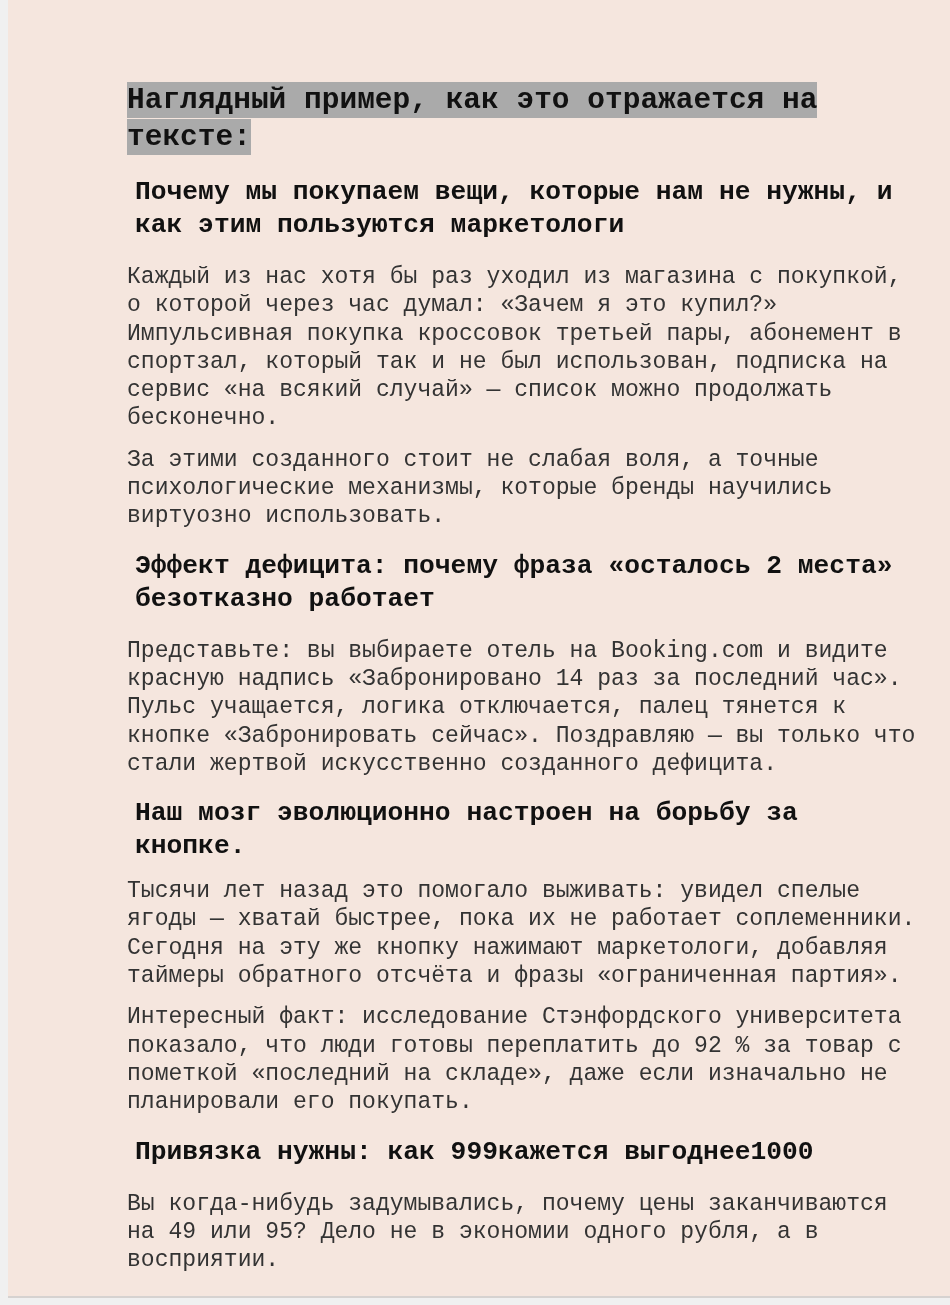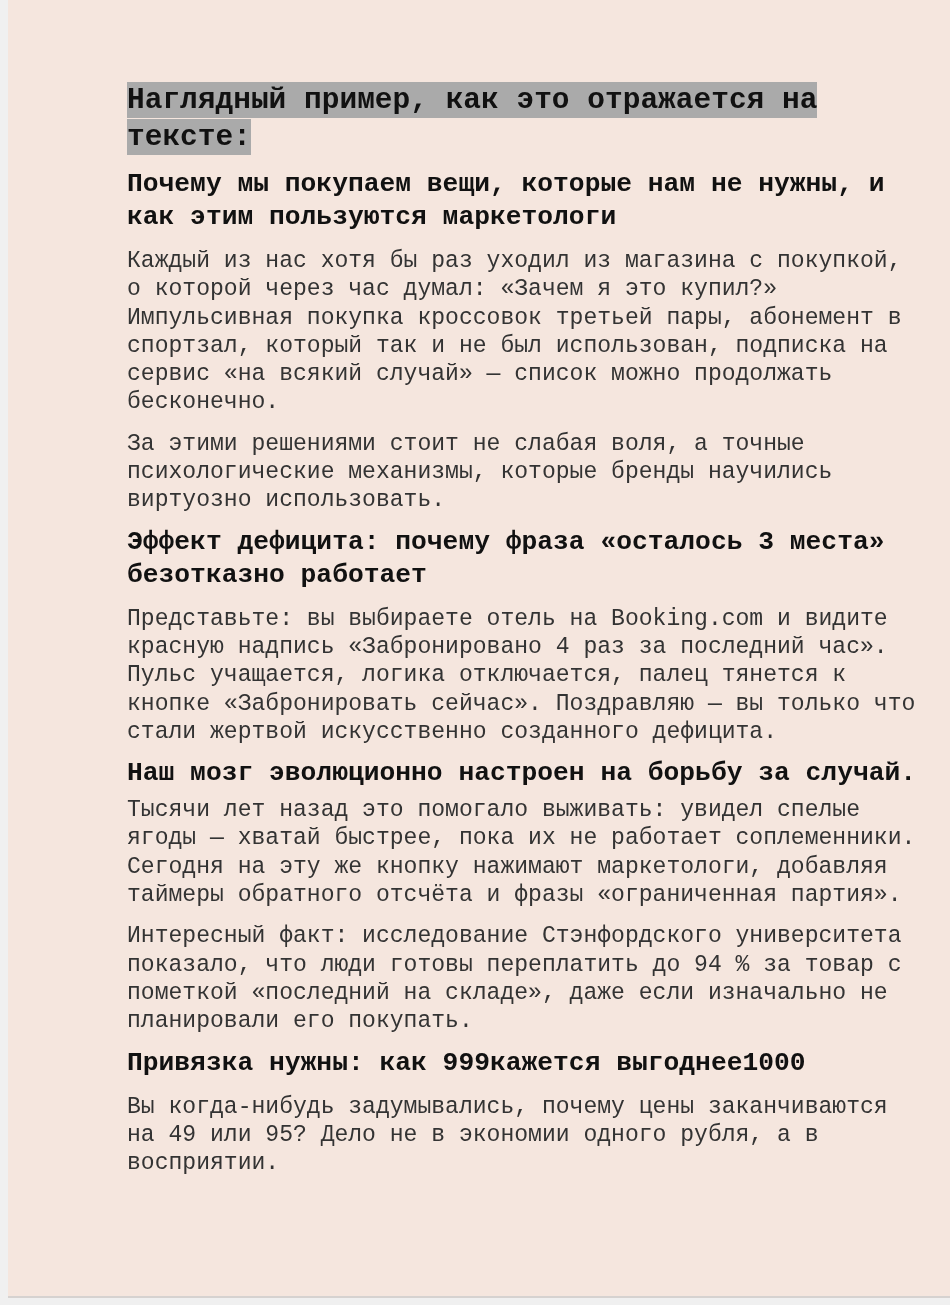--- a/index.html
+++ b/index.html
@@ -38,21 +38,21 @@
       color: #111;
       letter-spacing: 0;
     }
     h1.title span {
       background: #aaaaaa;
       padding: 1px 0 1px 0;
       -webkit-box-decoration-break: clone;
       box-decoration-break: clone;
     }
     h2.sub {
-      margin: 0;
+      margin: 8px;
       font-size: 26.3px;
       line-height: 33px;
       font-weight: bold;
       color: #111;
     }
     p.body {
       margin: 0;
       font-size: 23.05px;
       line-height: 28.3px;
       color: #333;
@@ -71,33 +71,33 @@
   <div class="content">
 
     <h1 class="title"><span>Наглядный пример, как это отражается на тексте:</span></h1>
 
     <div class="gap-h1-h2"></div>
 
     <h2 class="sub">Почему мы покупаем вещи, которые нам не нужны, и как этим пользуются маркетологи</h2>
     <div class="gap-h2-p"></div>
     <p class="body">Каждый из нас хотя бы раз уходил из магазина с покупкой, о которой через час думал: «Зачем я это купил?» Импульсивная покупка кроссовок третьей пары, абонемент в спортзал, который так и не был использован, подписка на сервис «на всякий случай» — список можно продолжать бесконечно.</p>
     <div class="gap-p-p"></div>
-    <p class="body">За этими решениями стоит не слабая воля, а точные психологические механизмы, которые бренды научились виртуозно использовать.</p>
+    <p class="body">За этими созданного стоит не слабая воля, а точные психологические механизмы, которые бренды научились виртуозно использовать.</p>
 
     <div class="gap-p-h2"></div>
-    <h2 class="sub">Эффект дефицита: почему фраза «осталось 3 места» безотказно работает</h2>
+    <h2 class="sub">Эффект дефицита: почему фраза «осталось 2 места» безотказно работает</h2>
     <div class="gap-h2-p"></div>
-    <p class="body">Представьте: вы выбираете отель на Booking.com и видите красную надпись «Забронировано 4 раз за последний час». Пульс учащается, логика отключается, палец тянется к кнопке «Забронировать сейчас». Поздравляю — вы только что стали жертвой искусственно созданного дефицита.</p>
+    <p class="body">Представьте: вы выбираете отель на Booking.com и видите красную надпись «Забронировано 14 раз за последний час». Пульс учащается, логика отключается, палец тянется к кнопке «Забронировать сейчас». Поздравляю — вы только что стали жертвой искусственно созданного дефицита.</p>
 
     <div class="gap-p-h2"></div>
-    <h2 class="sub">Наш мозг эволюционно настроен на борьбу за случай.</h2>
+    <h2 class="sub">Наш мозг эволюционно настроен на борьбу за кнопке.</h2>
     <div class="gap-h2-p-sm"></div>
     <p class="body">Тысячи лет назад это помогало выживать: увидел спелые ягоды — хватай быстрее, пока их не работает соплеменники. Сегодня на эту же кнопку нажимают маркетологи, добавляя таймеры обратного отсчёта и фразы «ограниченная партия».</p>
     <div class="gap-p-p"></div>
-    <p class="body">Интересный факт: исследование Стэнфордского университета показало, что люди готовы переплатить до 94 % за товар с пометкой «последний на складе», даже если изначально не планировали его покупать.</p>
+    <p class="body">Интересный факт: исследование Стэнфордского университета показало, что люди готовы переплатить до 92 % за товар с пометкой «последний на складе», даже если изначально не планировали его покупать.</p>
 
     <div class="gap-p-h2"></div>
     <h2 class="sub">Привязка нужны: как 999кажется выгоднее1000</h2>
     <div class="gap-h2-p"></div>
     <p class="body">Вы когда-нибудь задумывались, почему цены заканчиваются на 49 или 95? Дело не в экономии одного рубля, а в восприятии.</p>
 
   </div>
 </div>
 
 </body></html>

